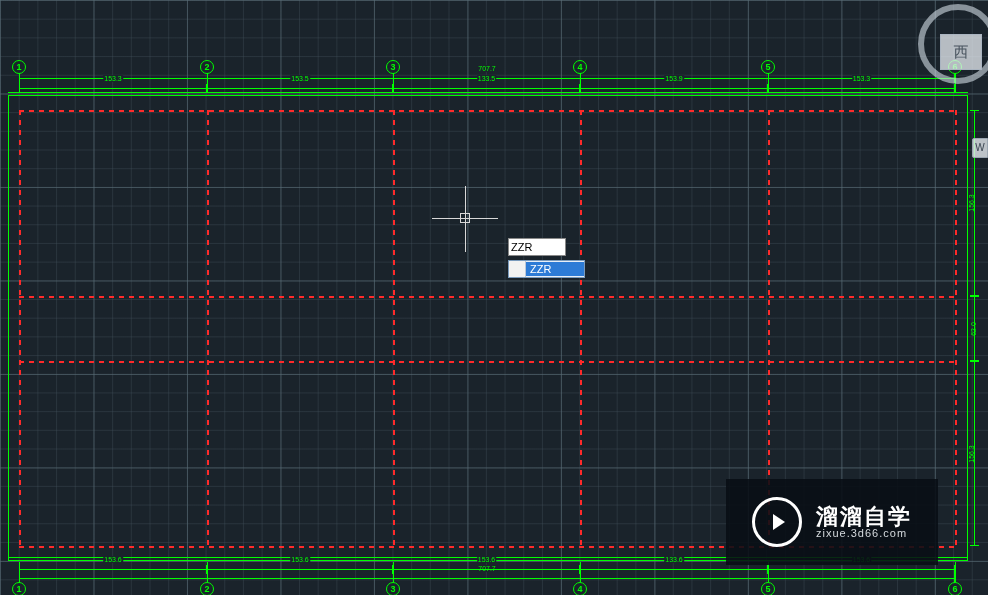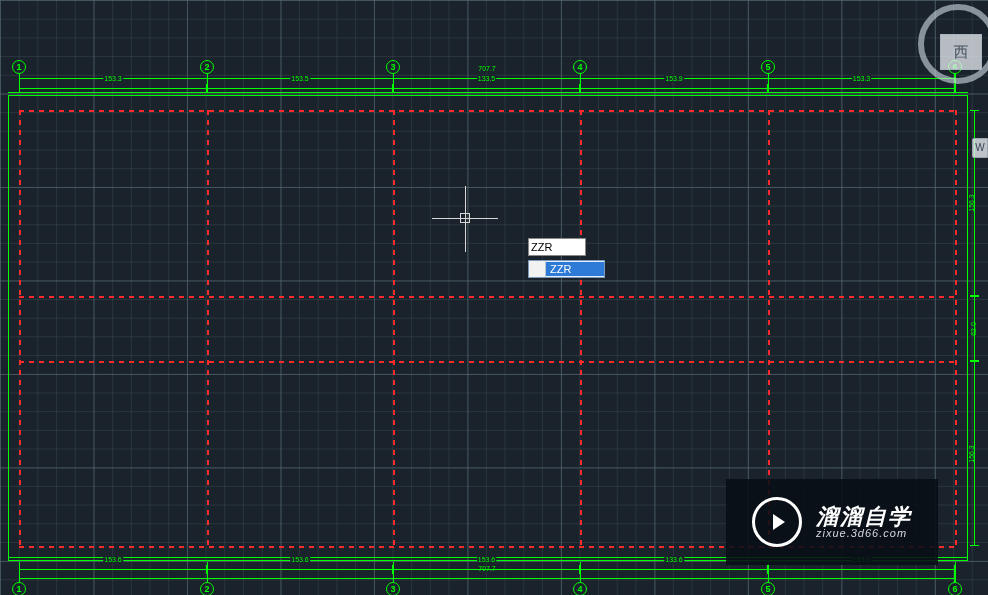--- a/index.html
+++ b/index.html
@@ -68,21 +68,21 @@
   .viewcube{position:absolute;right:-10px;top:4px;width:80px;height:80px;}
   .viewcube .ring{position:absolute;inset:0;border:6px solid rgba(210,220,228,.6);border-radius:50%;}
   .viewcube .face{position:absolute;left:22px;top:30px;width:40px;height:34px;
     background:rgba(235,240,245,.75);border:1px solid #aab4c0;display:flex;align-items:center;justify-content:center;
     color:#4a5560;font-size:15px;}
   .wcs-badge{position:absolute;right:0;top:138px;width:14px;height:18px;
     background:rgba(230,235,240,.8);border:1px solid #9aa5b0;border-radius:2px 0 0 2px;
     color:#3a4550;font-size:10px;line-height:18px;text-align:center;}
   
   .watermark{position:absolute;right:50px;bottom:30px;display:flex;align-items:center;
-    background:rgba(8,14,20,.88);padding:18px 26px;border-radius:0px;gap:14px;font-style:italic;}
+    background:rgba(8,14,20,.88);padding:18px 26px;border-radius:0px;gap:14px;}
   .watermark .play{width:44px;height:44px;border:3px solid #fff;border-radius:50%;
     display:flex;align-items:center;justify-content:center;}
   .watermark .play::before{content:"";width:0;height:0;border-left:12px solid #fff;
     border-top:8px solid transparent;border-bottom:8px solid transparent;margin-left:3px;}
   .watermark .txt{color:#fff;display:flex;flex-direction:column;line-height:1.05;}
   .watermark .cn{font-size:22px;font-weight:600;letter-spacing:2px;}
   .watermark .url{font-size:11px;letter-spacing:1px;color:#d4d9dd;}
 </style>
 </head>
 <body>
@@ -229,21 +229,21 @@
         <div class="lbl">156.3</div>
       </div>
     </div>
 
   <div class="crosshair">
     <div class="h" style="left:432px;top:218px;width:66px;"></div>
     <div class="v" style="left:465px;top:186px;height:66px;"></div>
     <div class="box" style="left:465px;top:218px;"></div>
   </div>
 
-  <div class="cmd-input" style="left:500px;top:238px;padding-left:28px;">
+  <div class="cmd-input" style="left:480px;top:238px;padding-left:28px;">
     <input type="text" value="ZZR" style="">
     <div class="cmd-suggest">
       <div class="ico"></div>
       <div class="txt">ZZR</div>
     </div>
   </div>
 
   <div class="viewcube">
     <div class="ring"></div>
     <div class="face">西</div>

